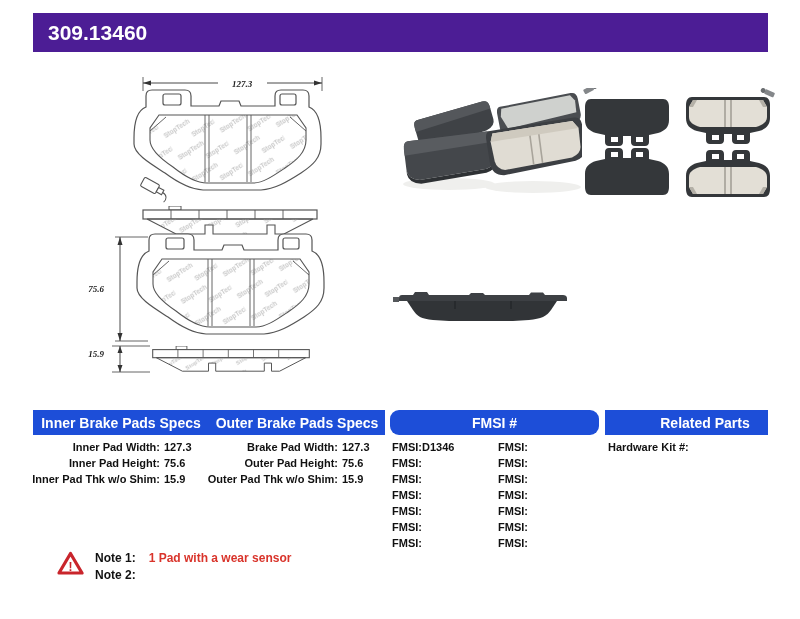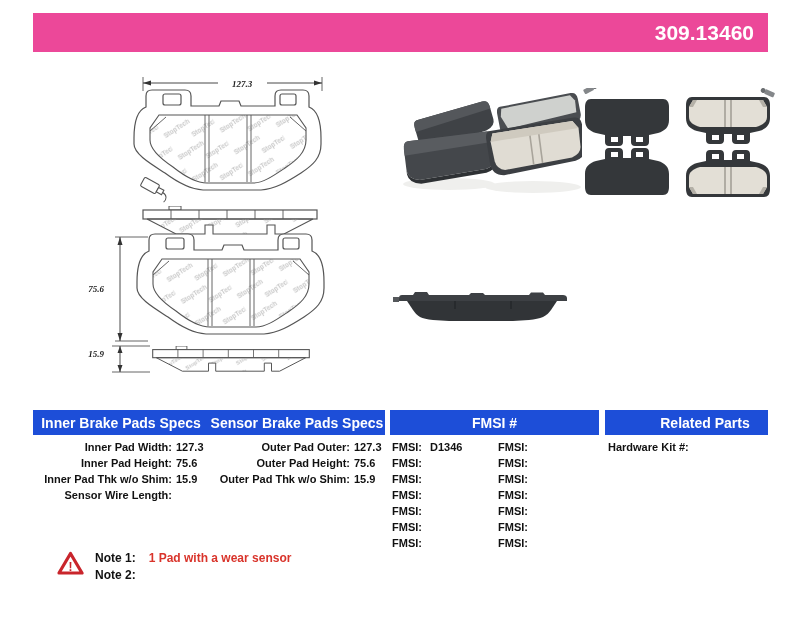--- a/index.html
+++ b/index.html
@@ -1,48 +1,48 @@
 <!DOCTYPE html>
 <html><head>
 <meta charset="utf-8">
 <style>
   html,body{margin:0;padding:0;background:#fff;}
   #page{position:relative;width:800px;height:619px;background:#ffffff;overflow:hidden;
         font-family:"Liberation Sans",sans-serif;color:#111;}
 
   
-  .topbar{position:absolute;left:33px;top:13px;width:735px;height:39px;background:#ec4899;
-          color:#fff;display:flex;justify-content:flex-end;align-items:center;
+  .topbar{position:absolute;left:33px;top:13px;width:735px;height:39px;background:#4c1d95;
+          color:#fff;display:flex;justify-content:space-between;align-items:center;
           box-sizing:border-box;padding:0 14px 0 15px;font-size:21px;font-weight:bold;gap:48px;}
 
   
   .abs{position:absolute;}
 
   
   .hdr{position:absolute;top:410px;height:25px;background:#1d4ed8;color:#fff;font-weight:bold;
        font-size:14px;display:flex;align-items:center;justify-content:center;box-sizing:border-box;}
   .hdr-specs{left:33px;width:352px;}
   .hdr-specs span{flex:1;text-align:center;}
-  .hdr-fmsi{left:390px;width:209px;}
+  .hdr-fmsi{left:390px;width:209px;border-radius:9px;}
   .hdr-related{left:605px;width:163px;padding-left:37px;}
 
   
   .spec-col{position:absolute;top:439px;}
   .spec-col.inner{left:28px;}
   .spec-col.outer{left:206px;}
   .spec-line{height:16px;line-height:16px;font-size:11px;font-weight:bold;white-space:nowrap;}
-  .spec-line .lbl{display:inline-block;width:132px;text-align:right;margin-left:12px;}
+  .spec-line .lbl{display:inline-block;width:132px;text-align:right;}
   .spec-line .val{margin-left:4px;}
 
   
   .fmsi-col{position:absolute;top:439px;}
   .fmsi-col.c1{left:392px;}
   .fmsi-col.c2{left:498px;}
   .fmsi-line{height:16px;line-height:16px;font-size:11px;font-weight:bold;white-space:nowrap;}
-  .fmsi-line .val{margin-left:8px;}
+  .fmsi-line .val{}
   .related-col{position:absolute;left:608px;top:439px;}
 
   
   .note-line{position:absolute;left:95px;font-size:12px;font-weight:bold;white-space:nowrap;}
   .note-1{top:551px;}
   .note-2{top:568px;}
   .note-red{color:#d9342b;margin-left:13px;}
 
   svg text.dim{font-family:"Liberation Serif",serif;font-style:italic;font-weight:bold;
                font-size:9px;fill:#222;}
@@ -198,47 +198,44 @@
   <svg class="abs" style="left:393px;top:288px;" width="178" height="38" viewBox="0 0 178 38">
     <rect x="0" y="9" width="6" height="5" fill="#55585b"></rect>
     <path d="M6,10 C6,8 7,7 9,7 L20,7 L22,4 L34,4 L36,7 L76,7 L78,5 L90,5 L92,7 L136,7 L138,4.5 L150,4.5 L152,7 L170,7 C172,7 174,8 174,10 L174,13 L6,13 Z" fill="#3d4044"></path>
     <path d="M14,13 L164,13 L158,22 C154,28 148,31 136,32 L120,33 L56,33 L40,32 C28,31 24,28 20,22 Z" fill="#313437"></path>
     <line x1="62" y1="13" x2="62" y2="21" stroke="#24272a" stroke-width="1.4"></line>
     <line x1="118" y1="13" x2="118" y2="21" stroke="#24272a" stroke-width="1.4"></line>
   </svg>
 
   <div class="hdr hdr-specs">
     <span>Inner Brake Pads Specs</span>
-    <span>Sensor Brake Pads Specs</span>
+    <span>Outer Brake Pads Specs</span>
   </div>
   <div class="hdr hdr-fmsi">
     <span>FMSI #</span>
   </div>
   <div class="hdr hdr-related">
     <span>Related Parts</span>
   </div>
 
   <div class="spec-col inner">
     <div class="spec-line">
       <span class="lbl">Inner Pad Width:</span><span class="val">127.3</span>
     </div>
     <div class="spec-line">
       <span class="lbl">Inner Pad Height:</span><span class="val">75.6</span>
     </div>
     <div class="spec-line">
       <span class="lbl">Inner Pad Thk w/o Shim:</span><span class="val">15.9</span>
     </div>
-    <div class="spec-line">
-      <span class="lbl">Sensor Wire Length:</span><span class="val"></span>
-    </div>
   </div>
 
   <div class="spec-col outer">
     <div class="spec-line">
-      <span class="lbl">Outer Pad Outer:</span><span class="val">127.3</span>
+      <span class="lbl">Brake Pad Width:</span><span class="val">127.3</span>
     </div>
     <div class="spec-line">
       <span class="lbl">Outer Pad Height:</span><span class="val">75.6</span>
     </div>
     <div class="spec-line">
       <span class="lbl">Outer Pad Thk w/o Shim:</span><span class="val">15.9</span>
     </div>
   </div>
 
   <div class="fmsi-col c1">

